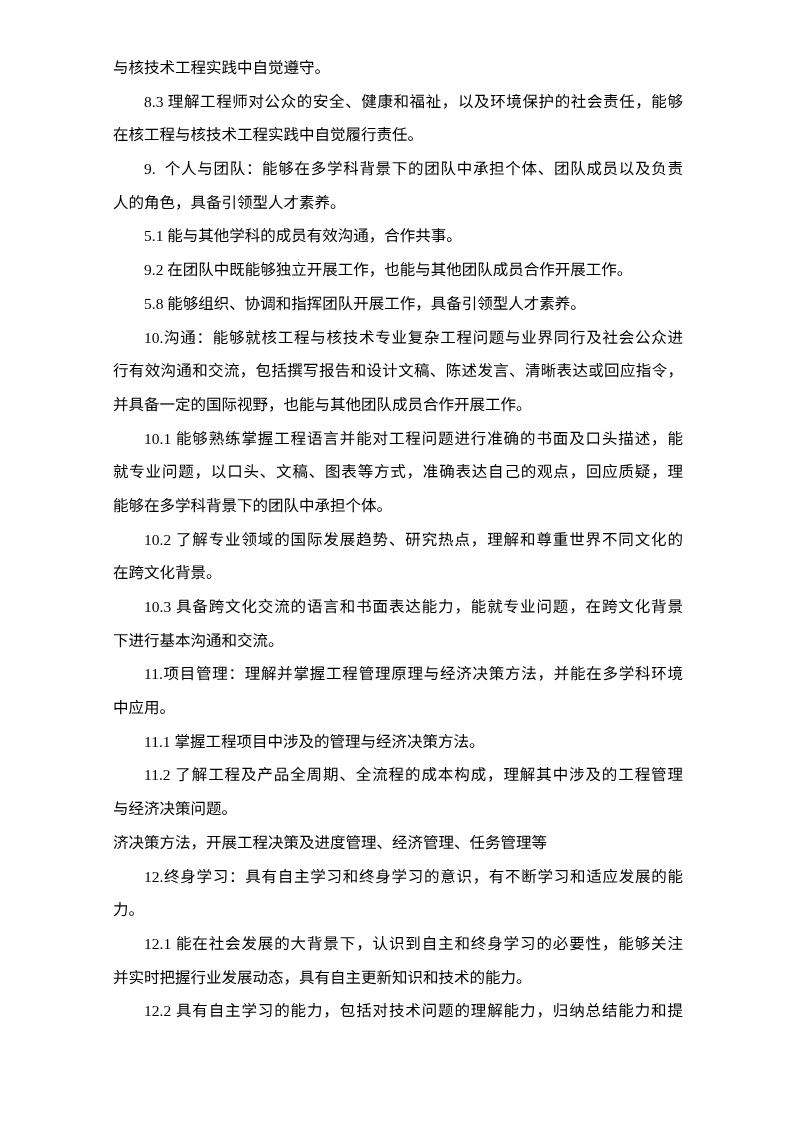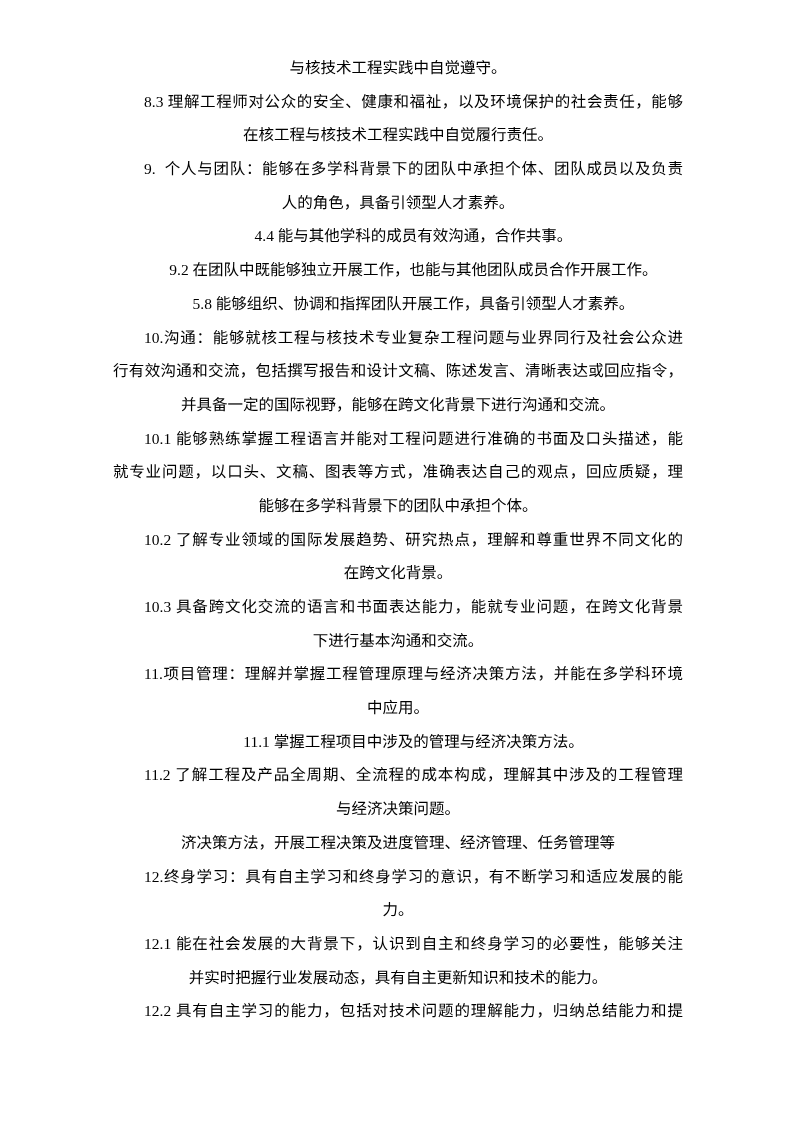--- a/index.html
+++ b/index.html
@@ -17,21 +17,21 @@
   }
   .para{margin:0;padding:0;}
   .line{
     height:33.7px;
     line-height:33.7px;
     overflow:hidden;
     text-align:justify;
     text-align-last:justify;
   }
   .line.ind{text-indent:2em;}
-  .line.end{text-align:center;text-align-last:auto;}
+  .line.end{text-align:left;text-align-last:auto;}
 </style>
 </head>
 <body>
 
 <div class="page">
 
   <div class="para">
     <div class="line end">与核技术工程实践中自觉遵守。</div>
   </div>
 
@@ -39,35 +39,35 @@
     <div class="line ind">8.3 理解工程师对公众的安全、健康和福祉，以及环境保护的社会责任，能够</div>
     <div class="line end">在核工程与核技术工程实践中自觉履行责任。</div>
   </div>
 
   <div class="para">
     <div class="line ind">9. &nbsp;个人与团队：能够在多学科背景下的团队中承担个体、团队成员以及负责</div>
     <div class="line end">人的角色，具备引领型人才素养。</div>
   </div>
 
   <div class="para">
-    <div class="line ind end">4.4 能与其他学科的成员有效沟通，合作共事。</div>
+    <div class="line ind end">5.1 能与其他学科的成员有效沟通，合作共事。</div>
   </div>
 
   <div class="para">
     <div class="line ind end">9.2 在团队中既能够独立开展工作，也能与其他团队成员合作开展工作。</div>
   </div>
 
   <div class="para">
     <div class="line ind end">5.8 能够组织、协调和指挥团队开展工作，具备引领型人才素养。</div>
   </div>
 
   <div class="para">
     <div class="line ind">10.沟通：能够就核工程与核技术专业复杂工程问题与业界同行及社会公众进</div>
     <div class="line">行有效沟通和交流，包括撰写报告和设计文稿、陈述发言、清晰表达或回应指令，</div>
-    <div class="line end">并具备一定的国际视野，能够在跨文化背景下进行沟通和交流。</div>
+    <div class="line end">并具备一定的国际视野，也能与其他团队成员合作开展工作。</div>
   </div>
 
   <div class="para">
     <div class="line ind">10.1 能够熟练掌握工程语言并能对工程问题进行准确的书面及口头描述，能</div>
     <div class="line">就专业问题，以口头、文稿、图表等方式，准确表达自己的观点，回应质疑，理</div>
     <div class="line end">能够在多学科背景下的团队中承担个体。</div>
   </div>
 
   <div class="para">
     <div class="line ind">10.2 了解专业领域的国际发展趋势、研究热点，理解和尊重世界不同文化的</div>

